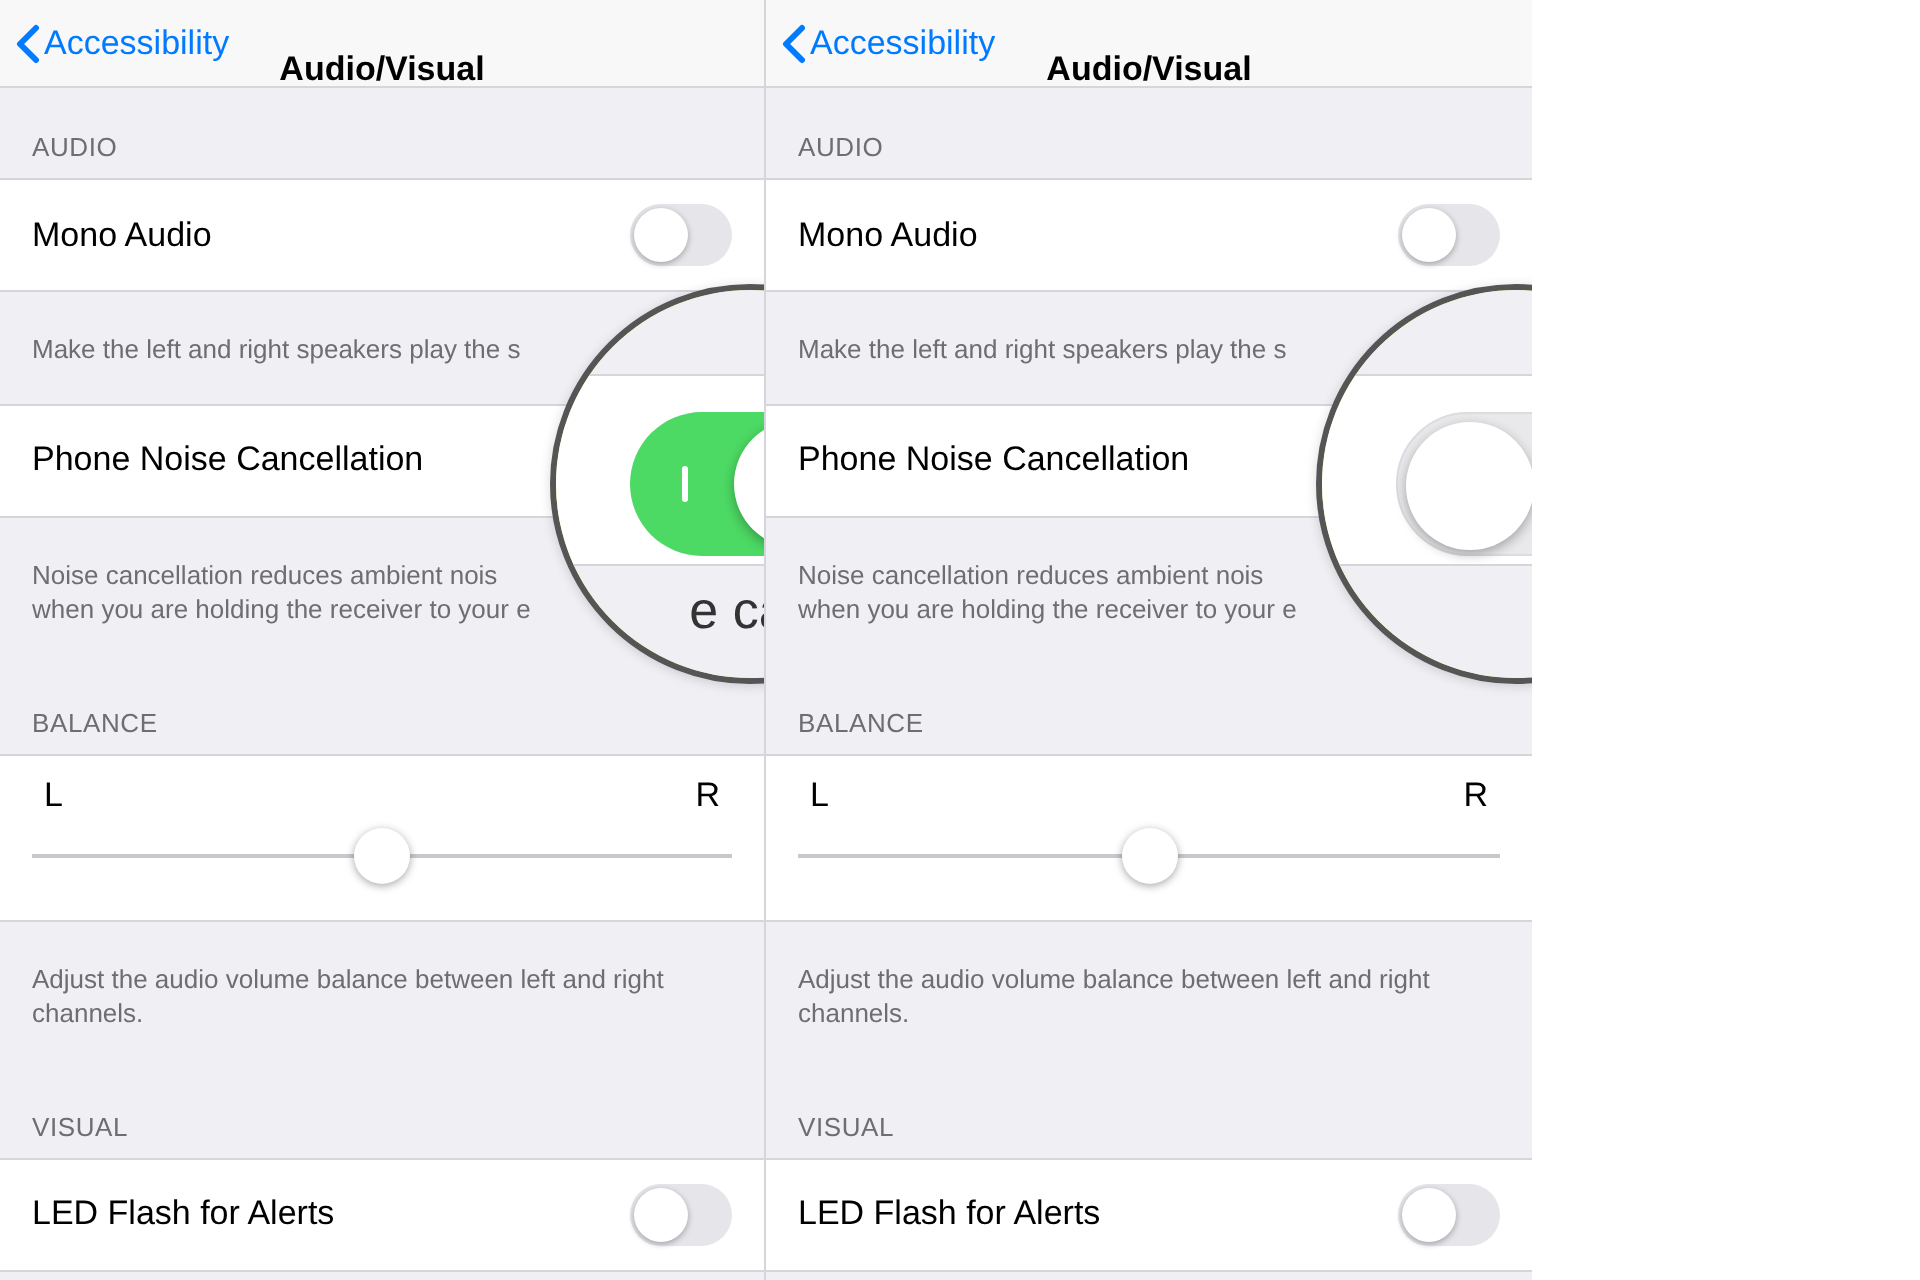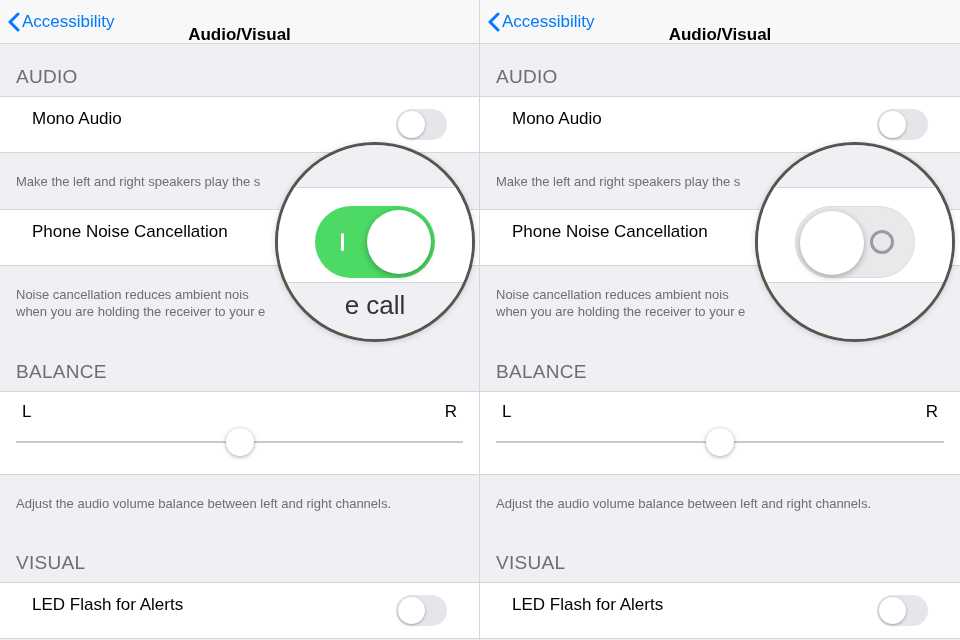--- a/index.html
+++ b/index.html
@@ -1,25 +1,25 @@
 <!DOCTYPE html>
 <html><head>
 <meta charset="utf-8">
 <style>
   * { box-sizing: border-box; margin: 0; padding: 0; }
   html, body { width: 960px; height: 640px; font-family: -apple-system, "Helvetica Neue", Arial, sans-serif; background: #fff; }
   .wrap { display: flex; width: 960px; height: 640px; }
-  .pane { width: 480px; height: 640px; position: relative; background: #efeff4; overflow: hidden; }
+  .pane { width: 383px; height: 640px; position: relative; background: #efeff4; overflow: hidden; }
   .pane.left { border-right: 1px solid #d6d6da; }
   .navbar { height: 44px; background: #f8f8f8; border-bottom: 1px solid #d6d6da; display: flex; align-items: center; padding: 0 8px; position: relative; }
   .back-btn { display: flex; align-items: center; color: #007aff; font-size: 17px; cursor: pointer; }
   .back-chevron { margin-right: 2px; }
   .nav-title { position: absolute; left: 50%; transform: translateX(-50%); font-weight: 600; font-size: 17px; color: #000; margin-top: 26px; }
-  .section-header { font-size: 19px; color: #6d6d72; text-transform: uppercase; padding: 22px 16px 8px; letter-spacing: 0.3px; }
-  .row { background: #fff; border-top: 1px solid #d6d6da; border-bottom: 1px solid #d6d6da; padding: 12px 32px; display: flex; justify-content: space-between; min-height: 44px; }
+  .section-header { font-size: 13px; color: #6d6d72; text-transform: uppercase; padding: 22px 16px 8px; letter-spacing: 0.3px; }
+  .row { background: #fff; border-top: 1px solid #d6d6da; border-bottom: 1px solid #d6d6da; padding: 12px 16px; display: flex; align-items: center; justify-content: space-between; min-height: 44px; }
   .row-label { font-size: 17px; color: #000; }
   .footer-text { font-size: 13px; color: #6d6d72; padding: 20px 16px 18px; line-height: 1.35; }
   
   .switch { width: 51px; height: 31px; border-radius: 16px; position: relative; transition: background .2s; }
   .switch.off { background: #e5e5ea; }
   .switch.on  { background: #4cd964; }
   .switch .knob { position: absolute; top: 2px; width: 27px; height: 27px; border-radius: 50%; background: #fff; box-shadow: 0 1px 3px rgba(0,0,0,.3); }
   .switch.off .knob { left: 2px; }
   .switch.on  .knob { right: 2px; }
   

